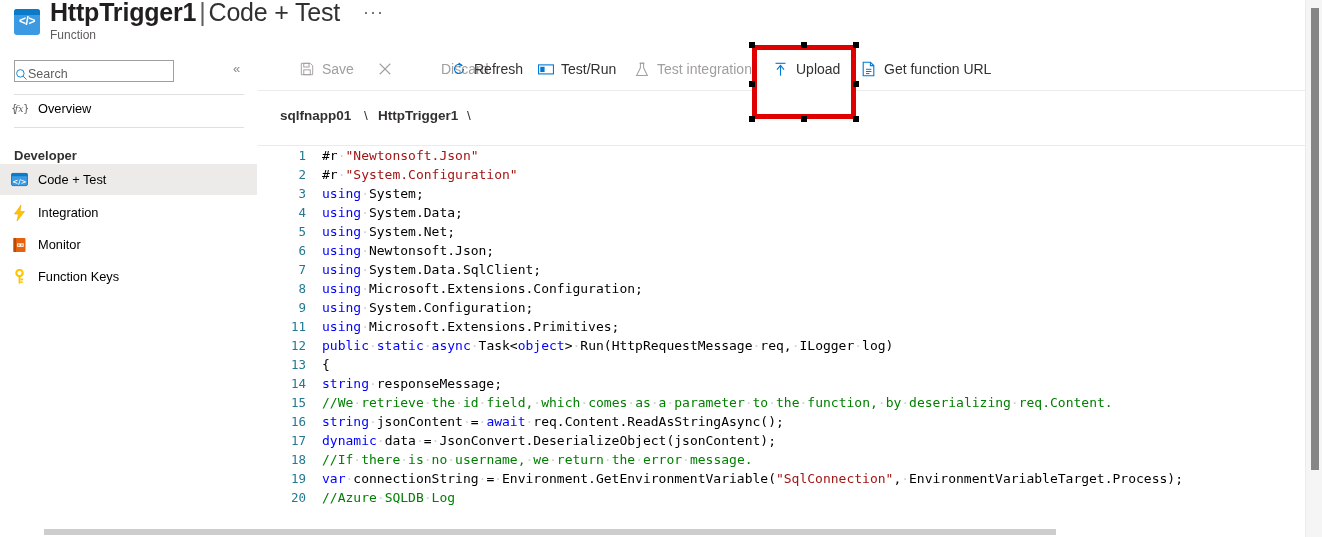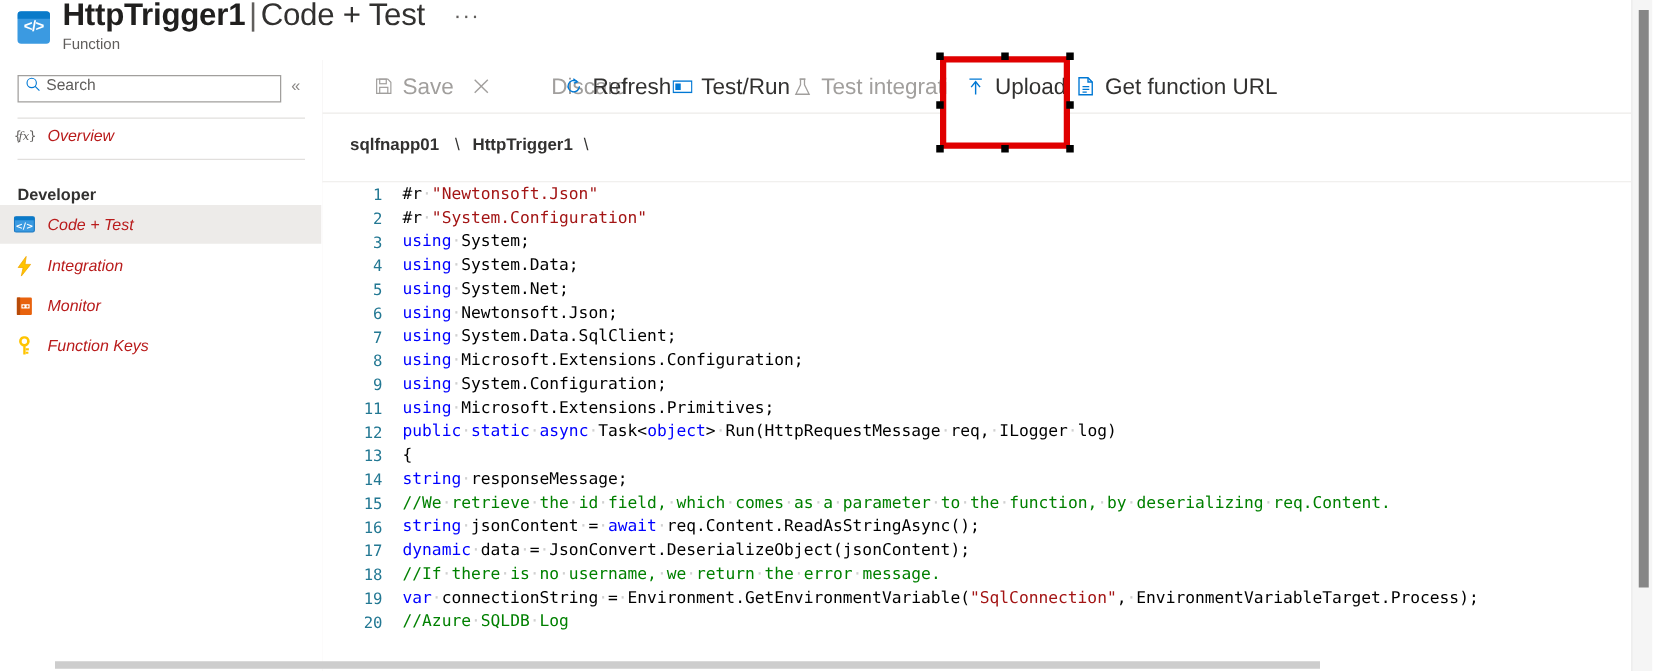--- a/index.html
+++ b/index.html
@@ -84,25 +84,25 @@
   #sidebar {
     position: absolute;
     left: 0; top: 48px;
     width: 258px; height: 489px;
     background: #ffffff;
     border-right: 1px solid #e1dfdd;
   }
   #search-box {
     position: absolute;
     left: 14px; top: 12px;
-    width: 211px; height: 22px;
+    width: 160px; height: 22px;
     border: 1px solid #a19f9d;
     background: #ffffff;
     display: flex;
-    align-items: flex-start;
+    align-items: flex-end;
     box-sizing: border-box;
   }
   #search-box .magnifier {
     width: 22px;
     display: flex;
     justify-content: center;
     align-items: center;
     color: #0078d4;
   }
   #search-input {
@@ -137,22 +137,21 @@
   .nav-item.selected { background: #edebe9; }
   .nav-item .nav-icon {
     width: 38px;
     display: flex;
     justify-content: center;
     align-items: center;
     flex-shrink: 0;
   }
   .nav-item .nav-label {
     font-size: 12.8px;
-    color: #b91c1c;
-    font-style: italic;
+    color: #000000;
   }
   .nav-section {
     position: absolute;
     left: 14px;
     font-size: 13px;
     font-weight: 600;
     color: #323130;
   }
   .nav-divider {
     position: absolute;
@@ -181,21 +180,21 @@
     position: absolute;
     top: 0;
     height: 42px;
     display: flex;
     align-items: center;
     gap: 7px;
     cursor: pointer;
     padding: 0 2px;
   }
   .cmd .cmd-label {
-    font-size: 18px;
+    font-size: 14px;
     color: #323130;
     white-space: nowrap;
   }
   .cmd.disabled { cursor: default; }
   .cmd.disabled .cmd-label { color: #a19f9d; }
   .cmd .cmd-icon {
     display: flex;
     align-items: center;
     justify-content: center;
     color: #0078d4;

